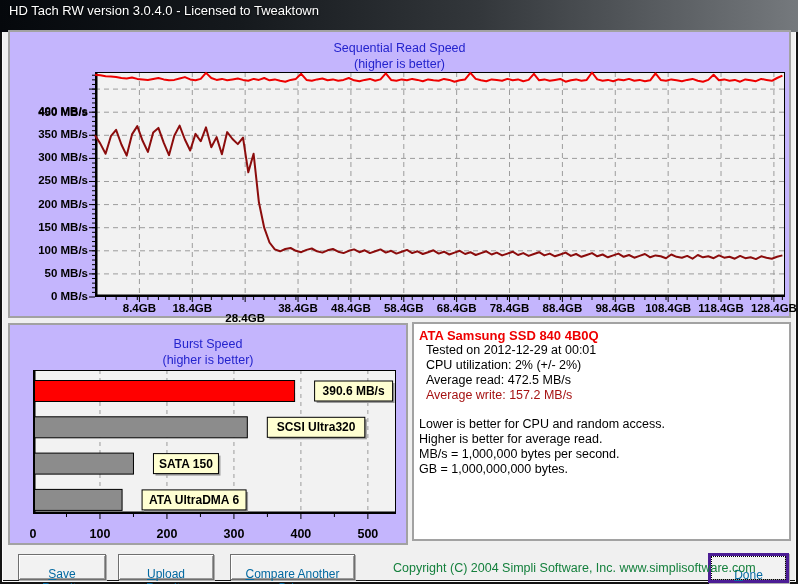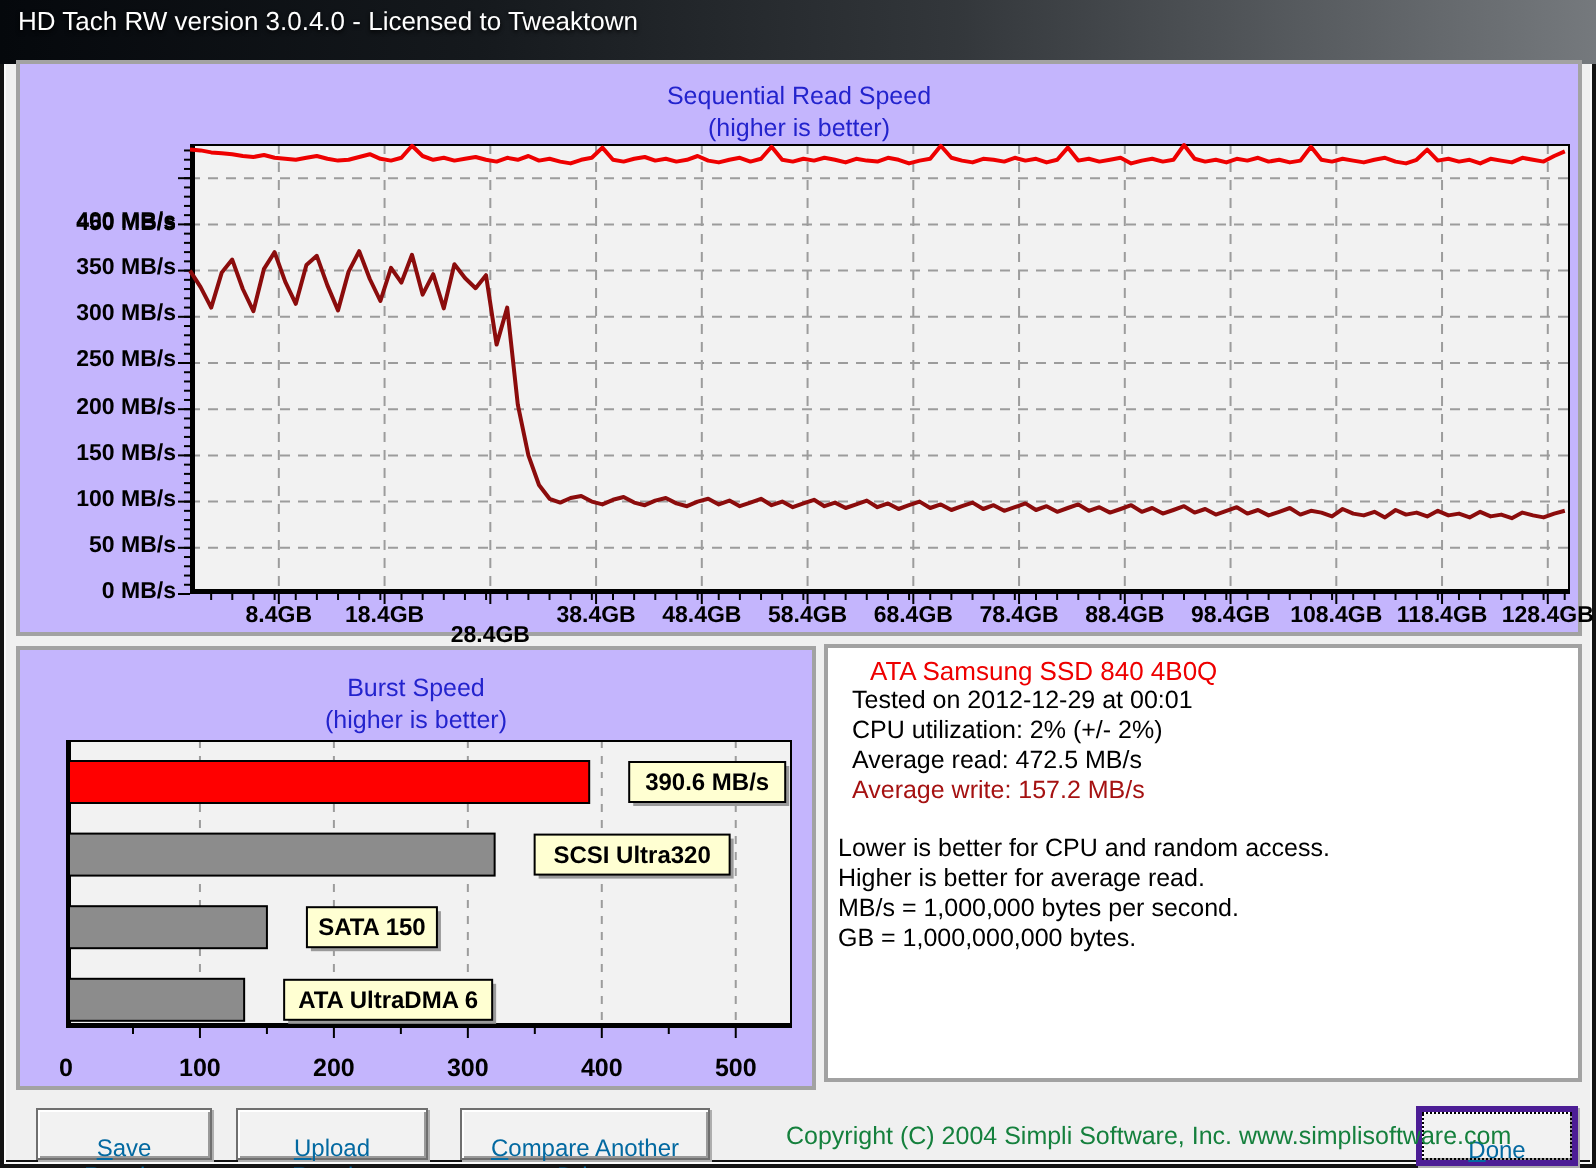--- a/index.html
+++ b/index.html
@@ -9,21 +9,21 @@
             background:linear-gradient(90deg,#05080c 0%,#15191d 30%,#33373b 60%,#75797d 100%);
             color:#fff;font-size:13px;line-height:21px;padding-left:9px;
             text-shadow:0 1px 2px #000;}
   .panel{position:absolute;border:2px solid #a2a2a2;background:#c4b5fd;box-sizing:border-box;}
   .chart-title,.chart-subtitle{position:absolute;left:0;width:100%;text-align:center;
             color:#2323cd;font-size:12.5px;}
   .seq-panel{left:8px;top:30px;width:783px;height:288px;}
   .burst-panel{left:8px;top:323px;width:400px;height:222px;}
   .info-panel{left:412px;top:322px;width:379px;height:219px;background:#fff;
               font-size:12.5px;line-height:15px;color:#000;padding:4px 4px 0 5px;}
-  .info-title{font-weight:normal;font-size:13px;color:#ee0000;margin-left:16px;}
+  .info-title{font-weight:bold;font-size:13px;color:#ee0000;}
   .info-line{padding-left:7px;}
   .info-write{color:#a51212;}
   .info-gap{height:14px;}
   .tick-label{position:absolute;font-size:11.5px;font-weight:bold;color:#000;}
   .y-tick-label{text-align:right;}
   .x-tick-label{text-align:center;}
   svg{position:absolute;}
   .btn{position:absolute;height:24px;background:#f2f2f2;border:1px solid #6f6f6f;
        box-shadow:inset 1px 1px 0 #ffffff, inset -1px -1px 0 #9a9a9a, 1px 1px 0 #aeaeae;
        font-family:"Liberation Sans",sans-serif;font-size:12px;color:#0369a1;padding:12px;}

